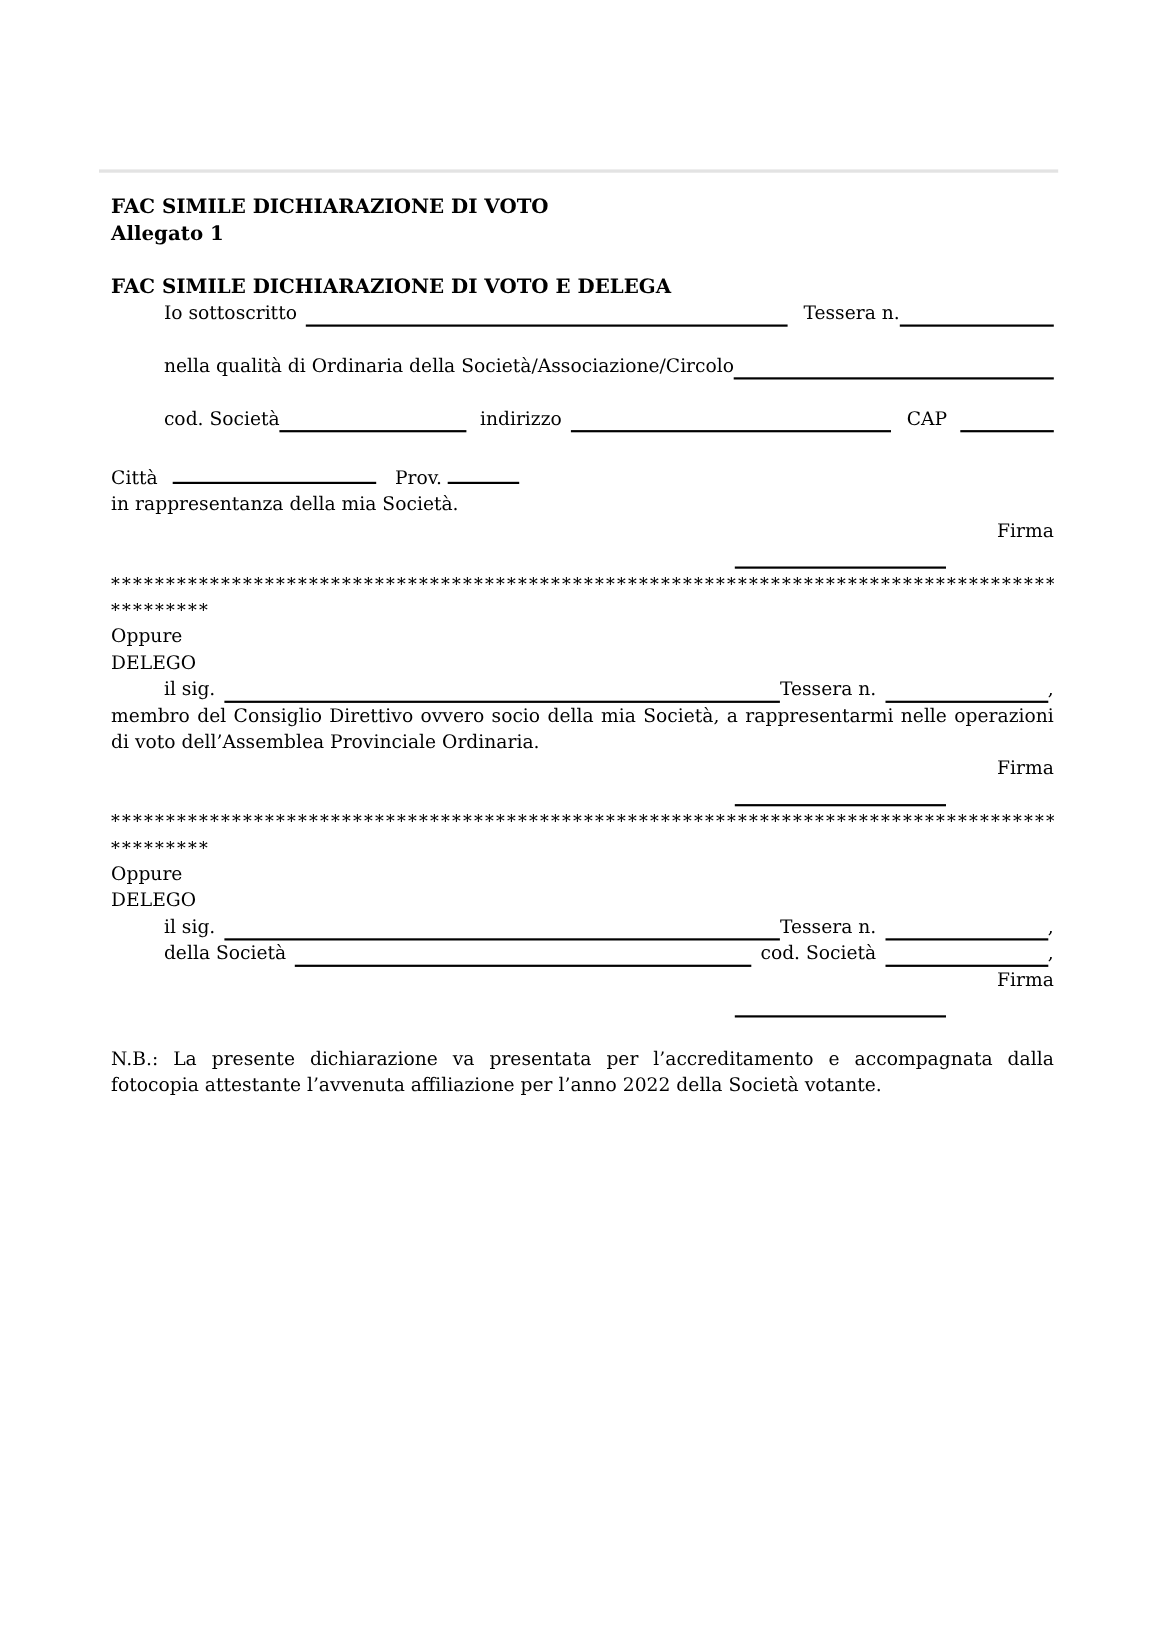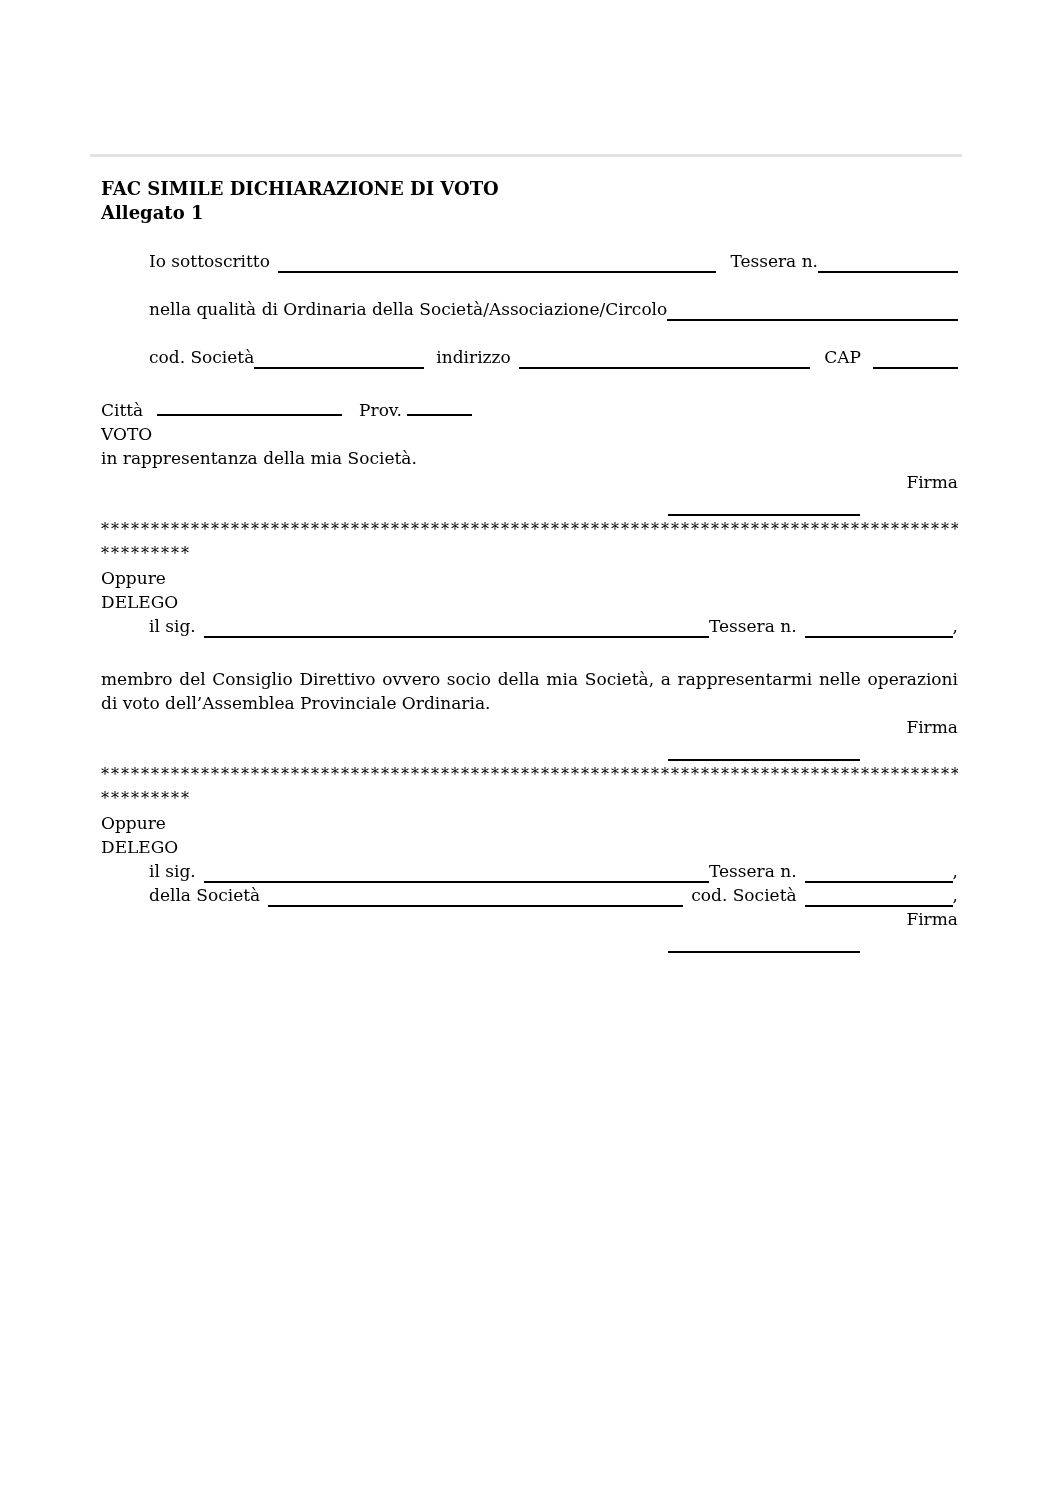--- a/index.html
+++ b/index.html
@@ -18,21 +18,21 @@
     width:872px; height:3px;
     background:#e3e3e3;
   }
   .content {
     position:absolute;
     left:101px; top:177px;
     width:857px;
   }
   .line { line-height:24px; min-height:24px; white-space:nowrap; }
   .bold { font-weight:bold; font-size:18px; }
-  .wrap { white-space:normal;margin-top:29px; }
+  .wrap { white-space:normal; }
   .just { text-align:justify; }
   .field-row { display:flex; align-items:flex-end;margin-left:48px; }
   .field-row > span { white-space:nowrap; }
   .blank {
     display:inline-block;
     height:21px;
     border-bottom:2px solid #000;
     vertical-align:baseline;
   }
   .fill { flex:1 1 auto; }
@@ -64,20 +64,21 @@
 <body>
 
 <div class="page">
   <div class="top-divider"></div>
 
   <div class="content">
 
     <div class="line bold">FAC SIMILE DICHIARAZIONE DI VOTO</div>
     <div class="line bold">Allegato 1</div>
     <div class="line"></div>
+    <div class="line bold">FAC SIMILE DICHIARAZIONE DI VOTO E DELEGA</div>
 
     <div class="line field-row">
       <span>Io sottoscritto</span>
       <span class="blank fill ml8"></span>
       <span class="ml14">Tessera n.</span>
       <span class="blank w140"></span>
     </div>
 
     <div class="line"></div>
 
@@ -99,21 +100,20 @@
 
     <div class="line"></div>
 
     <div class="line">
       <span>Città</span>
       <span class="blank w185 ml8"></span>
       <span class="ml12">Prov.</span>
       <span class="blank w65"></span>
     </div>
 
-    <div class="line">VOTO</div>
     <div class="line">in rappresentanza della mia Società.</div>
 
     <div class="line firma-row">Firma</div>
     <div class="line sig-underline-row">
       <span class="sig-underline"></span>
     </div>
 
     <div class="line stars">**************************************************************************************************************</div>
     <div class="line stars">*********</div>
 
@@ -158,15 +158,16 @@
     </div>
 
 
     <div class="line firma-row">Firma</div>
     <div class="line sig-underline-row">
       <span class="sig-underline"></span>
     </div>
 
     <div class="line"></div>
 
+    <div class="line wrap just">N.B.:  La  presente  dichiarazione  va  presentata  per  l’accreditamento  e  accompagnata  dalla  fotocopia attestante l’avvenuta affiliazione per l’anno 2022 della Società votante.</div>
 
   </div>
 </div>
 
 </body></html>

